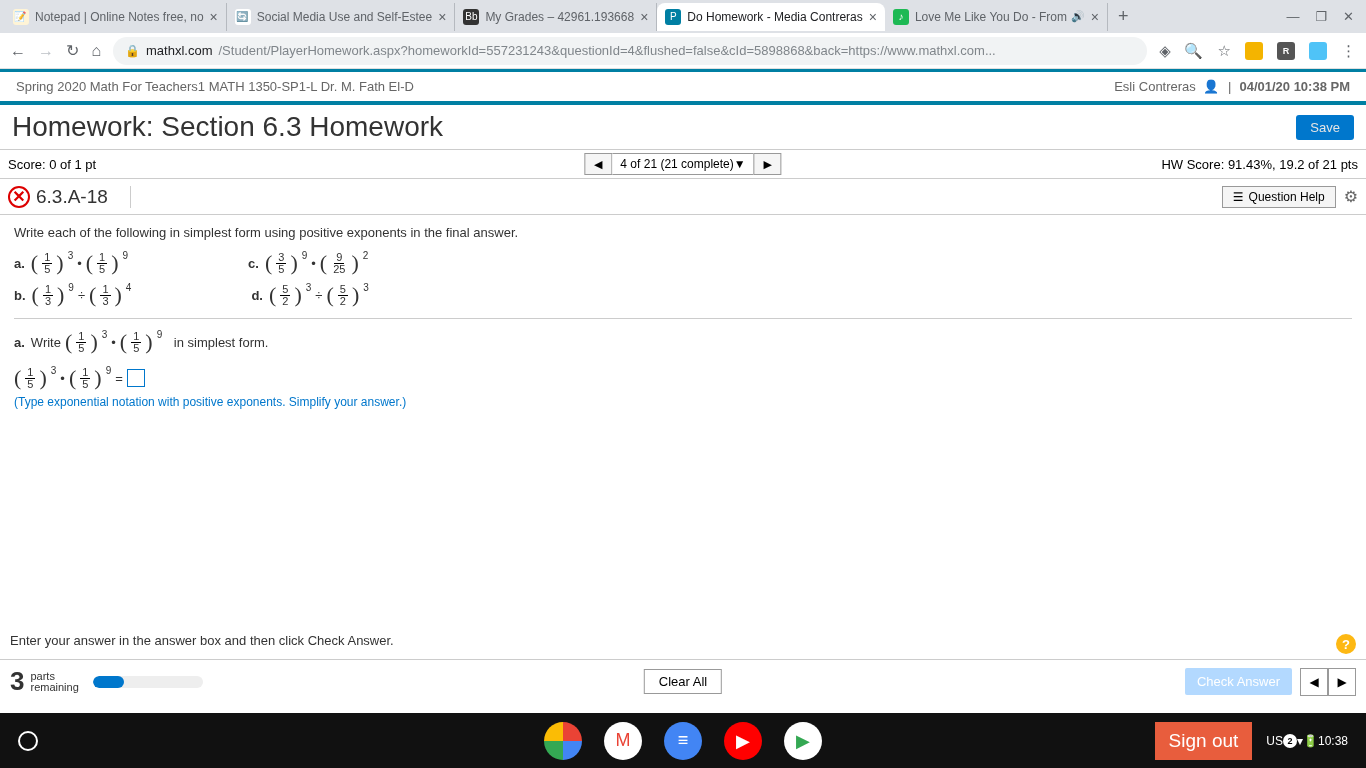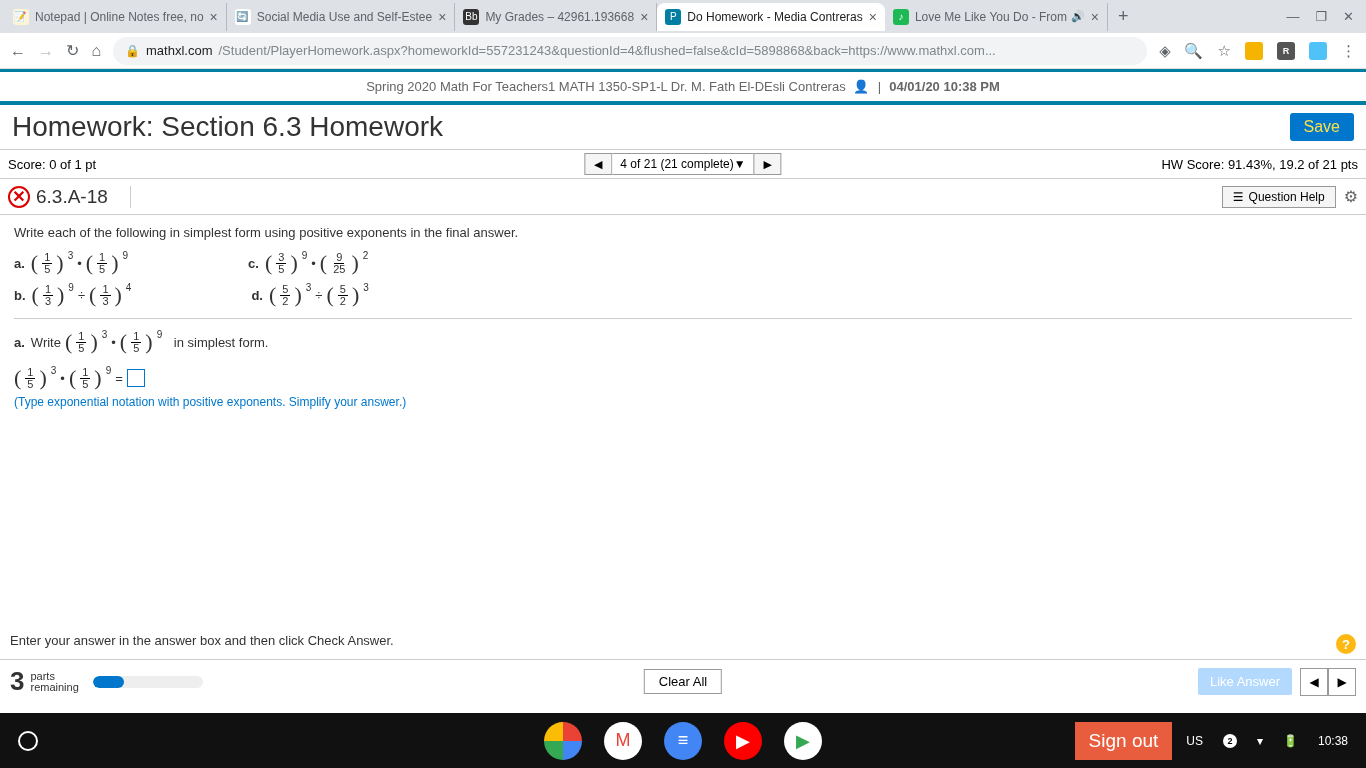--- a/index.html
+++ b/index.html
@@ -15,26 +15,26 @@
 .window-controls{margin-left:auto;display:flex;gap:16px;padding-right:12px;color:#5f6368;font-size:13px}
 .addr-bar{height:36px;background:#fff;display:flex;align-items:center;padding:0 10px;gap:12px;border-bottom:1px solid #e0e0e0}
 .nav-btn{color:#5f6368;font-size:16px;cursor:pointer}
 .nav-btn.disabled{color:#bdc1c6}
 .url-box{flex:1;height:28px;background:#f1f3f4;border-radius:14px;display:flex;align-items:center;padding:0 12px;font-size:13px;color:#202124;gap:6px}
 .lock{color:#5f6368;font-size:12px}
 .url-domain{color:#202124}
 .url-rest{color:#80868b}
 .addr-icons{display:flex;gap:14px;align-items:center;color:#5f6368;font-size:15px}
 .ext-icon{width:18px;height:18px;border-radius:3px;display:flex;align-items:center;justify-content:center;font-size:9px;font-weight:bold}
-.course-bar{height:32px;display:flex;align-items:center;padding:0 16px;font-size:13px;color:#666;justify-content:center;border-top:3px solid #007fa3}
+.course-bar{height:32px;display:flex;align-items:center;padding:0 16px;font-size:13px;color:#666;justify-content:space-between;border-top:3px solid #007fa3}
 .course-right{display:flex;align-items:center;gap:8px}
 .divider-line{height:4px;background:#007fa3}
 .hw-header{display:flex;align-items:center;justify-content:space-between;padding:6px 12px}
 .hw-title{font-size:28px;font-weight:400;color:#333}
-.save-btn{background:#0077cc;color:#fde047;border:none;padding:5px 14px;border-radius:3px;font-size:16px;cursor:pointer}
+.save-btn{background:#0077cc;color:#e5e5e5;border:none;padding:5px 14px;border-radius:3px;font-size:13px;cursor:pointer}
 .score-bar{height:30px;border-top:1px solid #ccc;border-bottom:1px solid #ccc;display:flex;align-items:center;padding:0 8px;font-size:13px}
 .score-left{font-weight:bold}
 .score-left span{font-weight:normal}
 .nav-center{position:absolute;left:50%;transform:translateX(-50%);display:flex;align-items:center}
 .nav-arrow{width:28px;height:22px;border:1px solid #999;background:#f5f5f5;display:flex;align-items:center;justify-content:center;cursor:pointer;font-size:11px}
 .nav-drop{height:22px;border:1px solid #999;border-left:none;border-right:none;padding:0 8px;display:flex;align-items:center;font-size:12px;background:#fff;cursor:pointer}
 .hw-score-right{margin-left:auto;font-size:13px}
 .hw-score-right b{font-weight:normal}
 .q-bar{height:36px;display:flex;align-items:center;padding:0 8px;border-bottom:1px solid #ccc}
 .x-icon{width:22px;height:22px;border:2px solid #d00;border-radius:50%;color:#d00;font-weight:bold;display:flex;align-items:center;justify-content:center;margin-right:6px}
@@ -65,21 +65,21 @@
 .progress-fill{position:absolute;left:0;top:0;bottom:0;width:28%;background:#0077cc;border-radius:6px}
 .clear-btn{position:absolute;left:50%;transform:translateX(-50%);border:1px solid #999;background:#fff;padding:4px 14px;font-size:13px;cursor:pointer}
 .check-btn{margin-left:auto;background:#b3d9ff;color:#fff;border:none;padding:6px 12px;font-size:13px;border-radius:2px}
 .page-arrows{display:flex;margin-left:8px}
 .page-arrow{width:28px;height:28px;border:1px solid #999;display:flex;align-items:center;justify-content:center;cursor:pointer;font-size:12px}
 .taskbar{position:absolute;bottom:0;left:0;right:0;height:55px;background:#111;display:flex;align-items:center;padding:0 18px}
 .launcher{width:20px;height:20px;border:2px solid #fff;border-radius:50%}
 .task-apps{position:absolute;left:50%;transform:translateX(-50%);display:flex;gap:22px;align-items:center}
 .app-ico{width:38px;height:38px;border-radius:50%;display:flex;align-items:center;justify-content:center;font-size:18px;color:#fff}
 .signout{margin-left:auto;background:#e85d3d;color:#fff;border:none;padding:8px 14px;font-size:19px;cursor:pointer}
-.tray{display:flex;align-items:center;gap:20px;color:#fff;font-size:12px;margin-left:14px}
+.tray{display:flex;align-items:center;gap:0;color:#fff;font-size:12px;margin-left:14px}
 .tray-badge{background:#fff;color:#000;border-radius:50%;width:14px;height:14px;display:inline-flex;align-items:center;justify-content:center;font-size:9px;font-weight:bold}
 </style>
 </head>
 <body>
 
 <div class="tabs-bar">
   <div class="tab">
       <span class="tab-icon" style="background:#fff4d6">📝</span>
       <span class="tab-title">Notepad | Online Notes free, no</span>
       <span class="tab-close">×</span>
@@ -297,21 +297,21 @@
     <span class="big3">3</span>
     <div class="parts-text">
         <div>parts</div>
         <div>remaining</div>
       </div>
     <div class="progress">
         <div class="progress-fill"></div>
       </div>
   </div>
   <button class="clear-btn">Clear All</button>
-  <button class="check-btn">Like Answer</button>
+  <button class="check-btn">Check Answer</button>
   <div class="page-arrows">
     <div class="page-arrow">◀</div>
     <div class="page-arrow">▶</div>
   </div>
 </div>
 
 <div class="taskbar">
   <div class="launcher"></div>
   <div class="task-apps">
     <div class="app-ico" style="background:conic-gradient(#ea4335 0 90deg,#4285f4 90deg 180deg,#34a853 180deg 270deg,#fbbc05 270deg)"></div>

